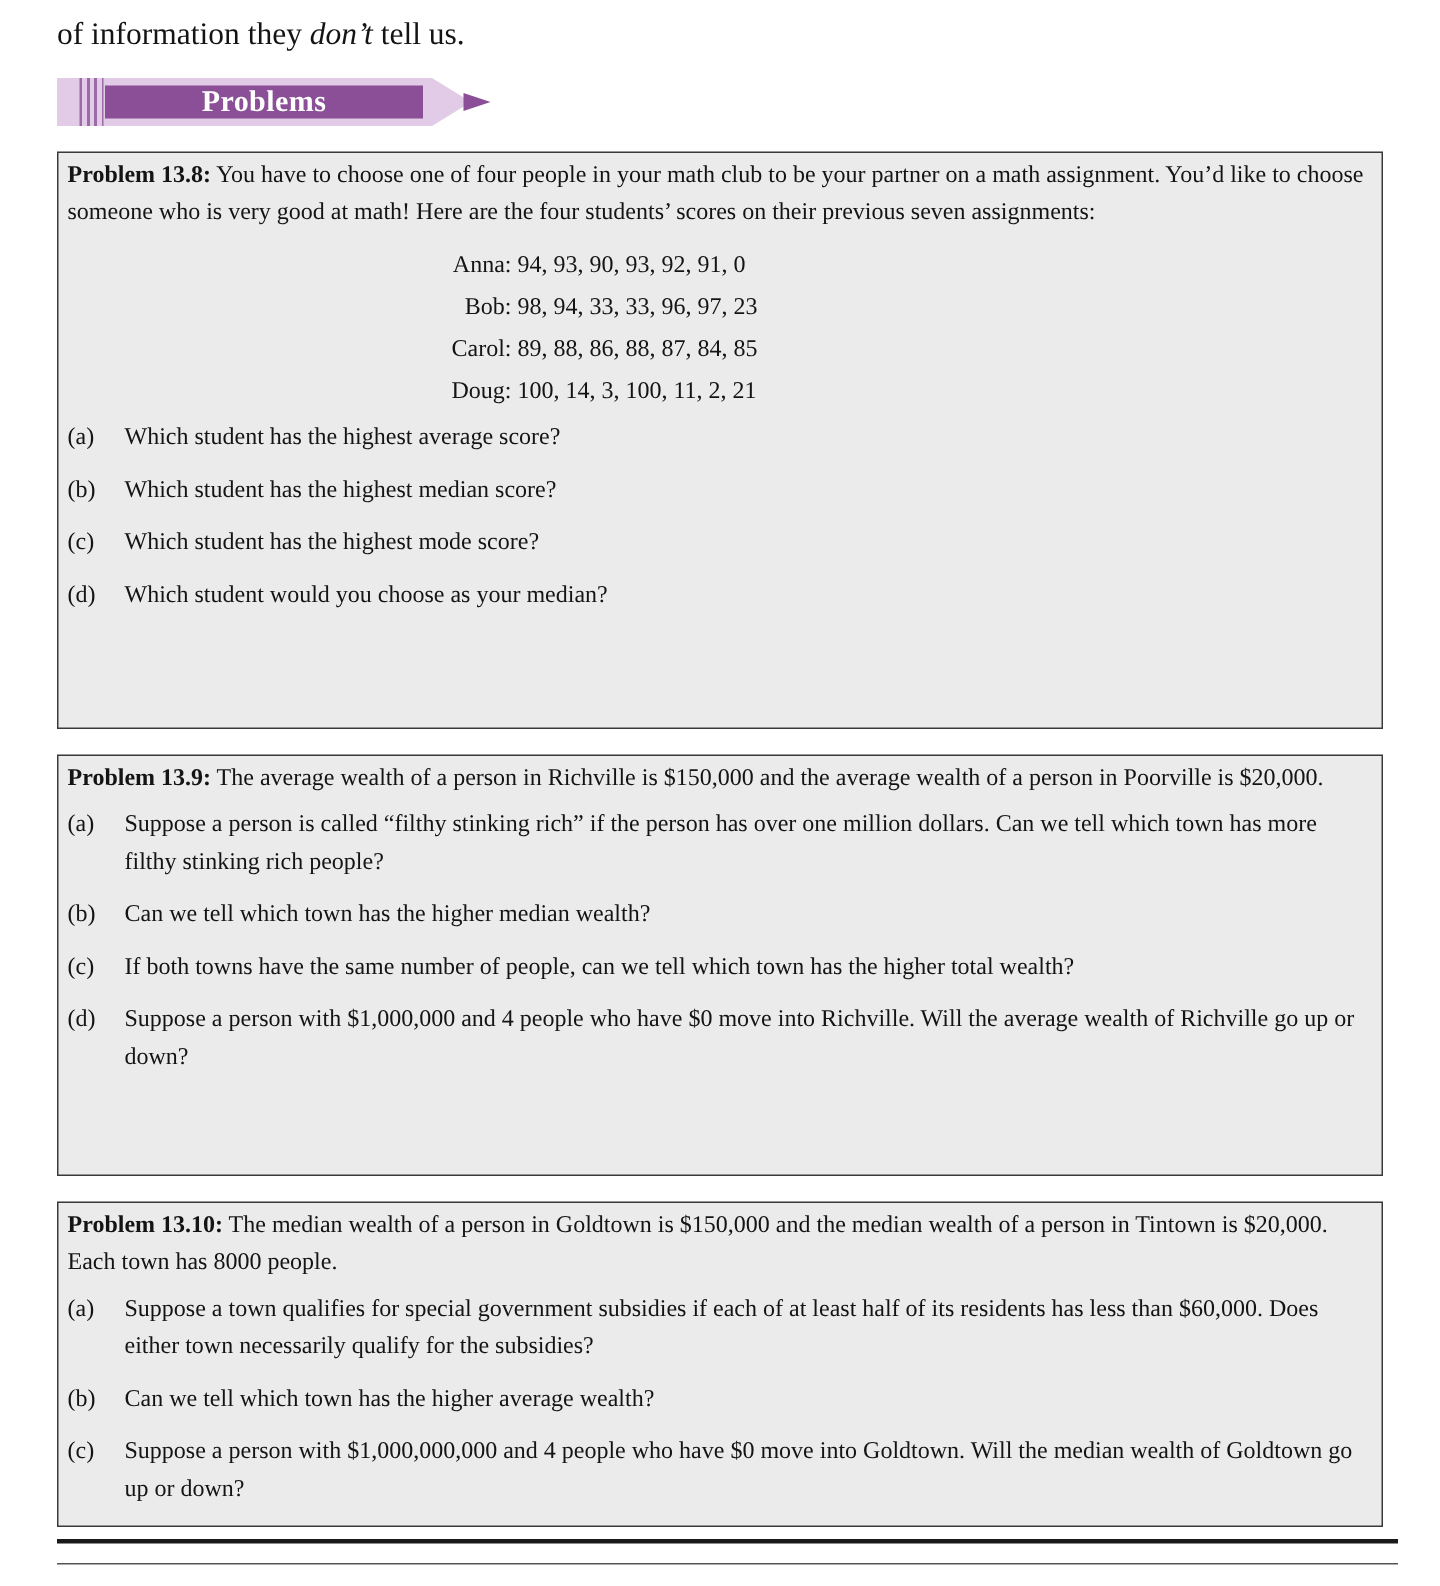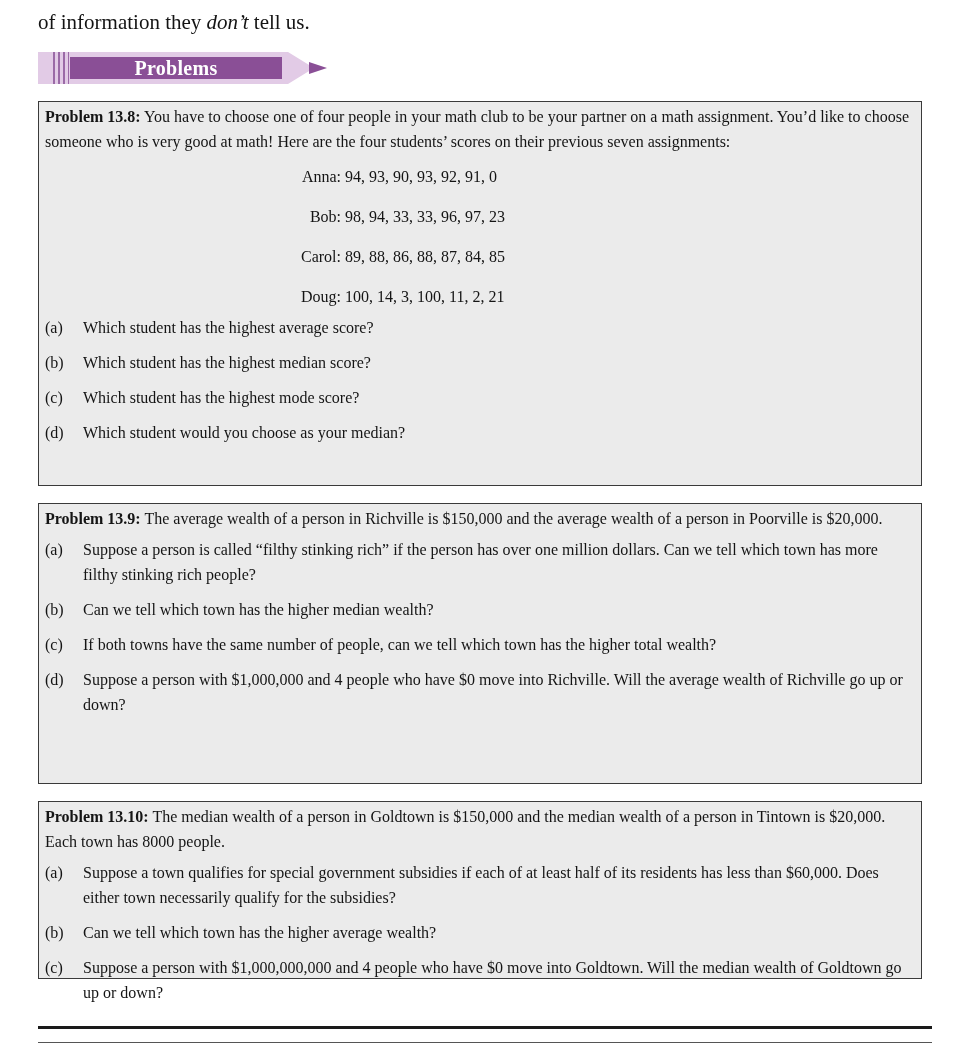--- a/index.html
+++ b/index.html
@@ -52,21 +52,21 @@
     box-sizing: border-box;
     padding: 2px 6px 4px 6px;
     font-size: 16px; line-height: 25px;
   }
   .problem .head { font-weight: bold; }
   .problem p { margin: 0; }
   .scores {
     margin: 10px 0 6px 0;
     display: grid;
     grid-template-columns: 300px auto;
-    row-gap: 15px;
+    row-gap: 3px;
   }
   .scores .name { text-align: right; padding-right: 4px; }
   .scores .vals { text-align: left; }
   .parts { margin-top: 6px; }
   .part { display: flex; margin-bottom: 10px; }
   .part:last-child { margin-bottom: 0; }
   .part .letter { width: 38px; flex: none; }
   .part .text { flex: 1; }
 
   .rule-thick {
@@ -136,21 +136,21 @@
         <span class="letter">(c)</span>
         <span class="text">If both towns have the same number of people, can we tell which town has the higher total wealth?</span>
       </div>
     <div class="part">
         <span class="letter">(d)</span>
         <span class="text">Suppose a person with $1,000,000 and 4 people who have $0 move into Richville. Will the average wealth of Richville go up or down?</span>
       </div>
   </div>
 </div>
 
-<div class="problem" style="top:801px; height:178px;">
+<div class="problem" style="top:801px; height:217px;">
   <p><span class="head">Problem 13.10:</span><span> The median wealth of a person in Goldtown is $150,000 and the median wealth of a person in Tintown is $20,000. Each town has 8000 people.</span></p>
   <div class="parts">
     <div class="part">
         <span class="letter">(a)</span>
         <span class="text">Suppose a town qualifies for special government subsidies if each of at least half of its residents has less than $60,000. Does either town necessarily qualify for the subsidies?</span>
       </div>
     <div class="part">
         <span class="letter">(b)</span>
         <span class="text">Can we tell which town has the higher average wealth?</span>
       </div>

